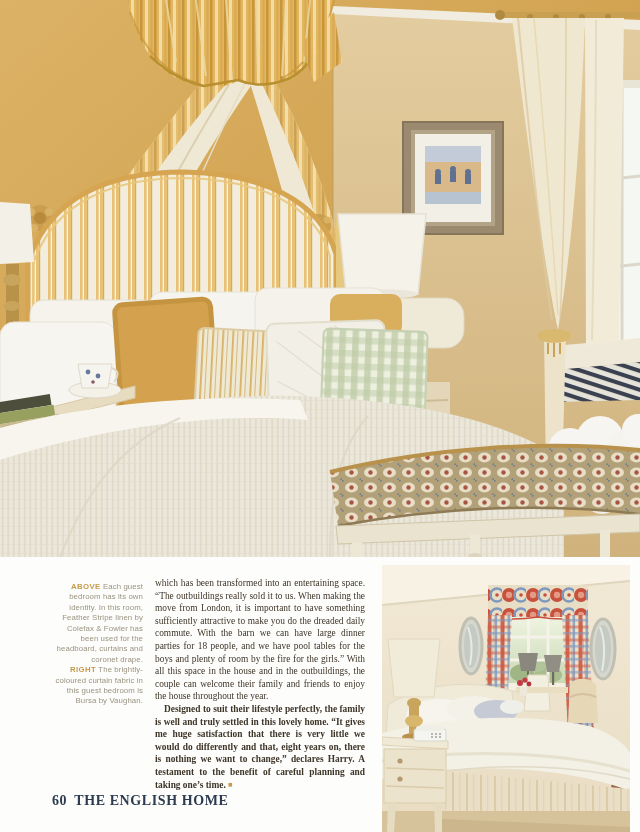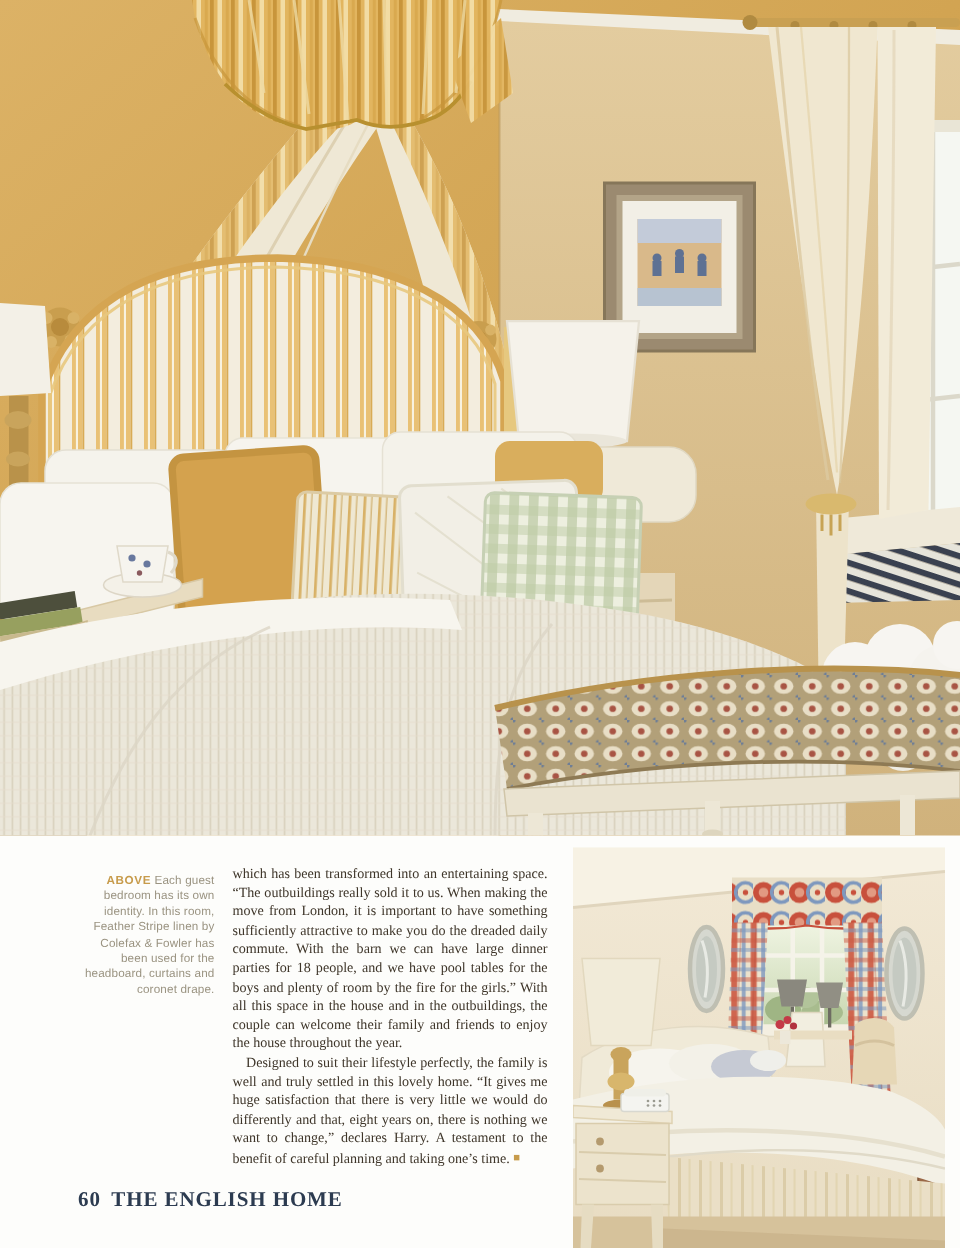--- a/index.html
+++ b/index.html
@@ -8,21 +8,21 @@
   .main-photo{position:absolute;left:0;top:0;width:640px;height:557px;}
   .secondary-photo{position:absolute;left:382px;top:565px;width:248px;height:267px;}
   .caption-col{position:absolute;left:48px;top:582px;width:95px;text-align:right;
         font-family:"Liberation Sans", sans-serif;font-size:7.8px;line-height:10.4px;
         color:#9A9381;letter-spacing:.1px;}
   .caption-col p{margin:0;}
   .cap-label{color:#C79B4B;font-weight:bold;letter-spacing:.4px;}
   .body-col{position:absolute;left:143px;top:577px;width:210px;
         font-size:9.4px;line-height:12.6px;color:#3E3529;text-align:justify;margin-left:12px;}
   .body-col p{margin:0;}
-  .body-col p.indented{text-indent:9px;}
+  .body-col p.indented{text-indent:9px;font-weight:bold;}
   .end-mark{color:#C79B4B;font-size:7.5px;vertical-align:1px;}
   .footer{position:absolute;left:52px;top:793px;font-size:14px;font-weight:bold;
         color:#2C3B50;letter-spacing:.6px;}
   .footer .page-num{margin-right:7px;}
   svg{display:block;}
 </style>
 </head>
 <body>
 
 <div class="page">
@@ -275,20 +275,21 @@
         <rect x="352" y="542" width="10" height="15" fill="#EDE7D6"></rect>
         <rect x="470" y="534" width="10" height="23" fill="#EDE7D6"></rect>
         <ellipse cx="475" cy="556" rx="7" ry="3" fill="#DDD5BE"></ellipse>
         <rect x="600" y="530" width="10" height="27" fill="#EDE7D6"></rect>
       </g>
     </svg>
   </div>
 
   <div class="caption-col">
     <p><span class="cap-label">ABOVE</span><span> Each guest bedroom has its own identity. In this room, Feather Stripe linen by Colefax &amp; Fowler has been used for the headboard, curtains and coronet drape.</span></p>
+    <p><span class="cap-label">RIGHT</span><span> The brightly-coloured curtain fabric in this guest bedroom is Bursa by Vaughan.</span></p>
   </div>
 
   <div class="body-col">
     <p>which has been transformed into an entertaining space. “The outbuildings really sold it to us. When making the move from London, it is important to have something sufficiently attractive to make you do the dreaded daily commute. With the barn we can have large dinner parties for 18 people, and we have pool tables for the boys and plenty of room by the fire for the girls.” With all this space in the house and in the outbuildings, the couple can welcome their family and friends to enjoy the house throughout the year.</p>
     <p class="indented"><span>Designed to suit their lifestyle perfectly, the family is well and truly settled in this lovely home. “It gives me huge satisfaction that there is very little we would do differently and that, eight years on, there is nothing we want to change,” declares Harry. A testament to the benefit of careful planning and taking one’s time.</span> <span class="end-mark">■</span></p>
   </div>
 
   <div class="secondary-photo">
     <svg width="248" height="267" viewBox="0 0 248 267" xmlns="http://www.w3.org/2000/svg">
       <defs>

